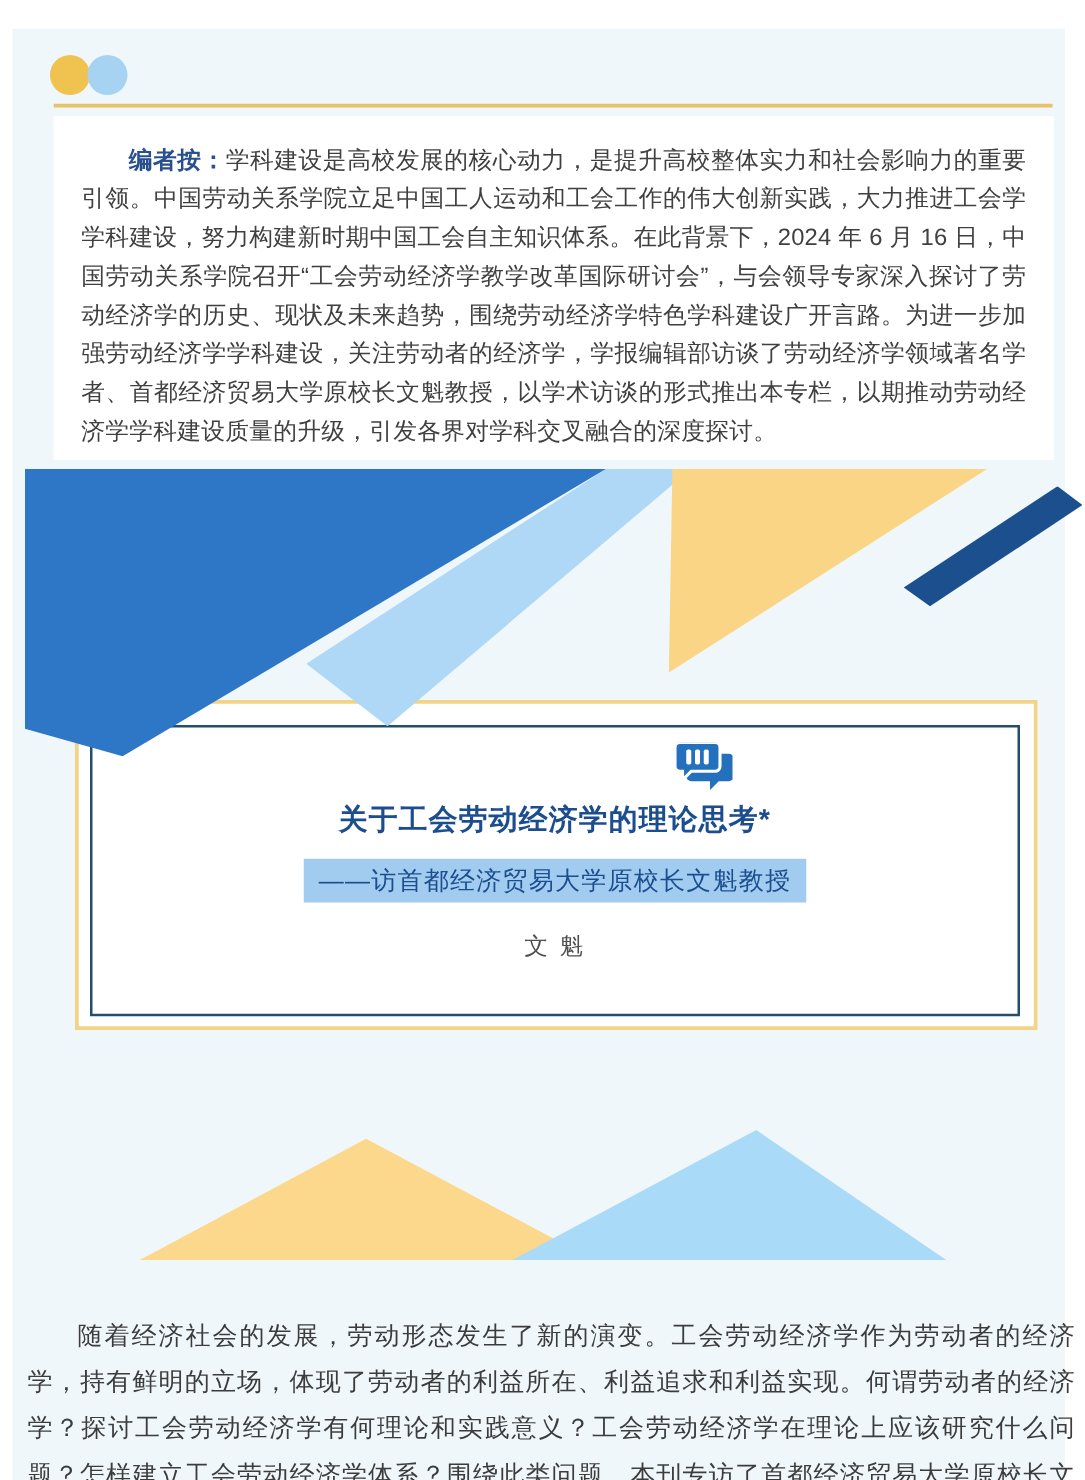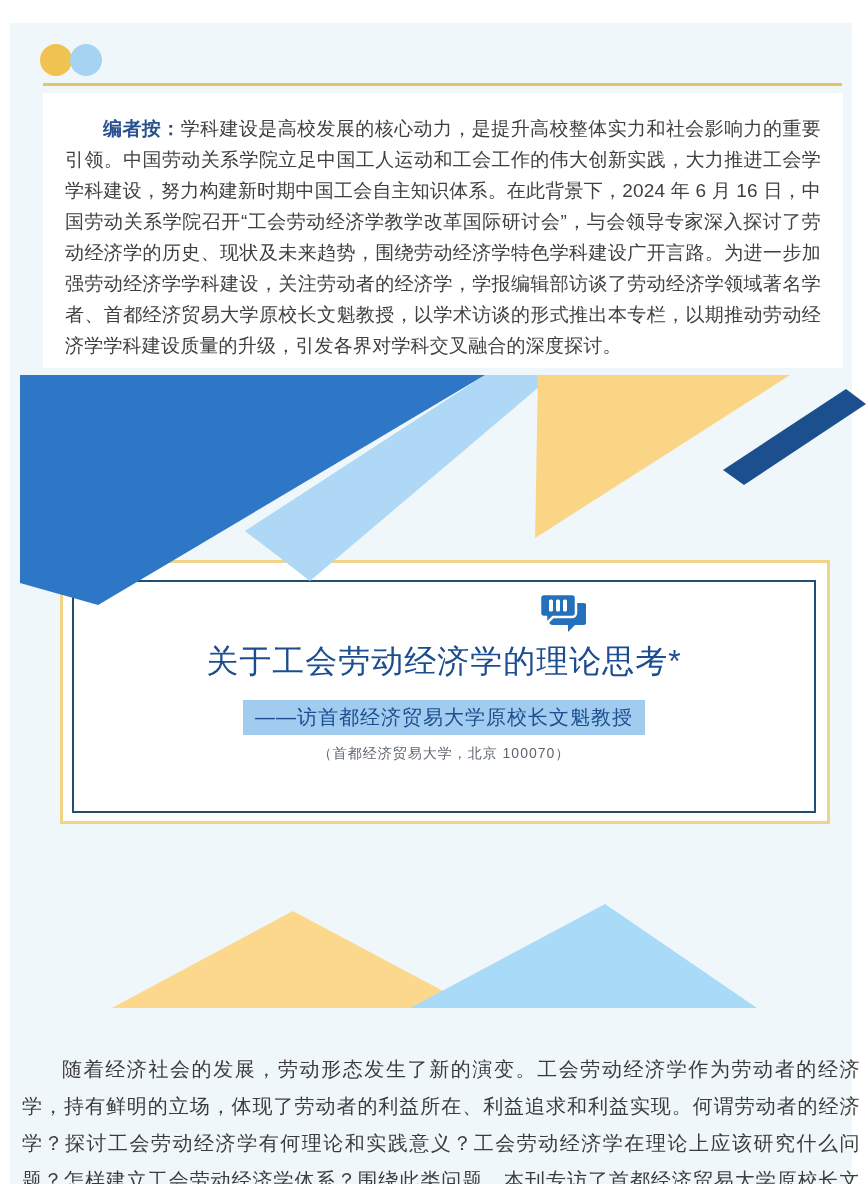--- a/index.html
+++ b/index.html
@@ -42,21 +42,21 @@
   .title-card{
     position:absolute;left:50px;top:537px;width:770px;height:264px;
     background:#ffffff;border:3px solid #f2d488;box-sizing:border-box;z-index:1;
   }
   .title-card-inner{
     position:absolute;left:9px;top:17px;right:11px;bottom:8px;
     border:2px solid #224e70;text-align:center;
   }
   .card-icon{position:absolute;left:63%;top:12px;width:46px;height:40px;}
   .card-title{
-    margin:58px 0 0 0;font-size:32px;font-weight:normal;color:#1b4d8f;letter-spacing:1px;
+    margin:58px 0 0 0;font-size:23px;font-weight:bold;color:#1b4d8f;letter-spacing:1px;
   }
   .card-subtitle{
     display:inline-block;margin-top:16px;padding:4px 12px;background:#a2ccef;
     font-size:20px;font-weight:normal;color:#1b4d8f;letter-spacing:1px;
   }
   .card-author{margin-top:22px;font-size:19px;color:#4f4f4f;letter-spacing:2px;}
   .card-affiliation{margin-top:10px;font-size:14px;color:#5d6670;letter-spacing:1px;}
   
   .tri-yellow{left:100px;top:888px;width:365px;height:97px;background:#fbd88c;
     clip-path:polygon(50.1% 0,100% 100%,0.5% 100%);z-index:1;}
@@ -99,21 +99,21 @@
             <rect x="9" y="5.5" width="4" height="12" rx="1.5"></rect>
             <rect x="16" y="5.5" width="4" height="12" rx="1.5"></rect>
             <rect x="23" y="5.5" width="4" height="12" rx="1.5"></rect>
           </g>
         </svg>
       </span>
       <h1 class="card-title">关于工会劳动经济学的理论思考*</h1>
       <div>
         <span class="card-subtitle">——访首都经济贸易大学原校长文魁教授</span>
       </div>
-      <div class="card-affiliation">（首都经济贸易大学，北京 100070）</div>
+      <div class="card-author">文  魁</div>
     </div>
   </div>
 
   <div class="shape tri-yellow"></div>
   <div class="shape tri-blue"></div>
 
   <p class="intro">随着经济社会的发展，劳动形态发生了新的演变。工会劳动经济学作为劳动者的经济学，持有鲜明的立场，体现了劳动者的利益所在、利益追求和利益实现。何谓劳动者的经济学？探讨工会劳动经济学有何理论和实践意义？工会劳动经济学在理论上应该研究什么问题？怎样建立工会劳动经济学体系？围绕此类问题，本刊专访了首都经济贸易大学原校长文魁教授。</p>
 
 </div>
 

